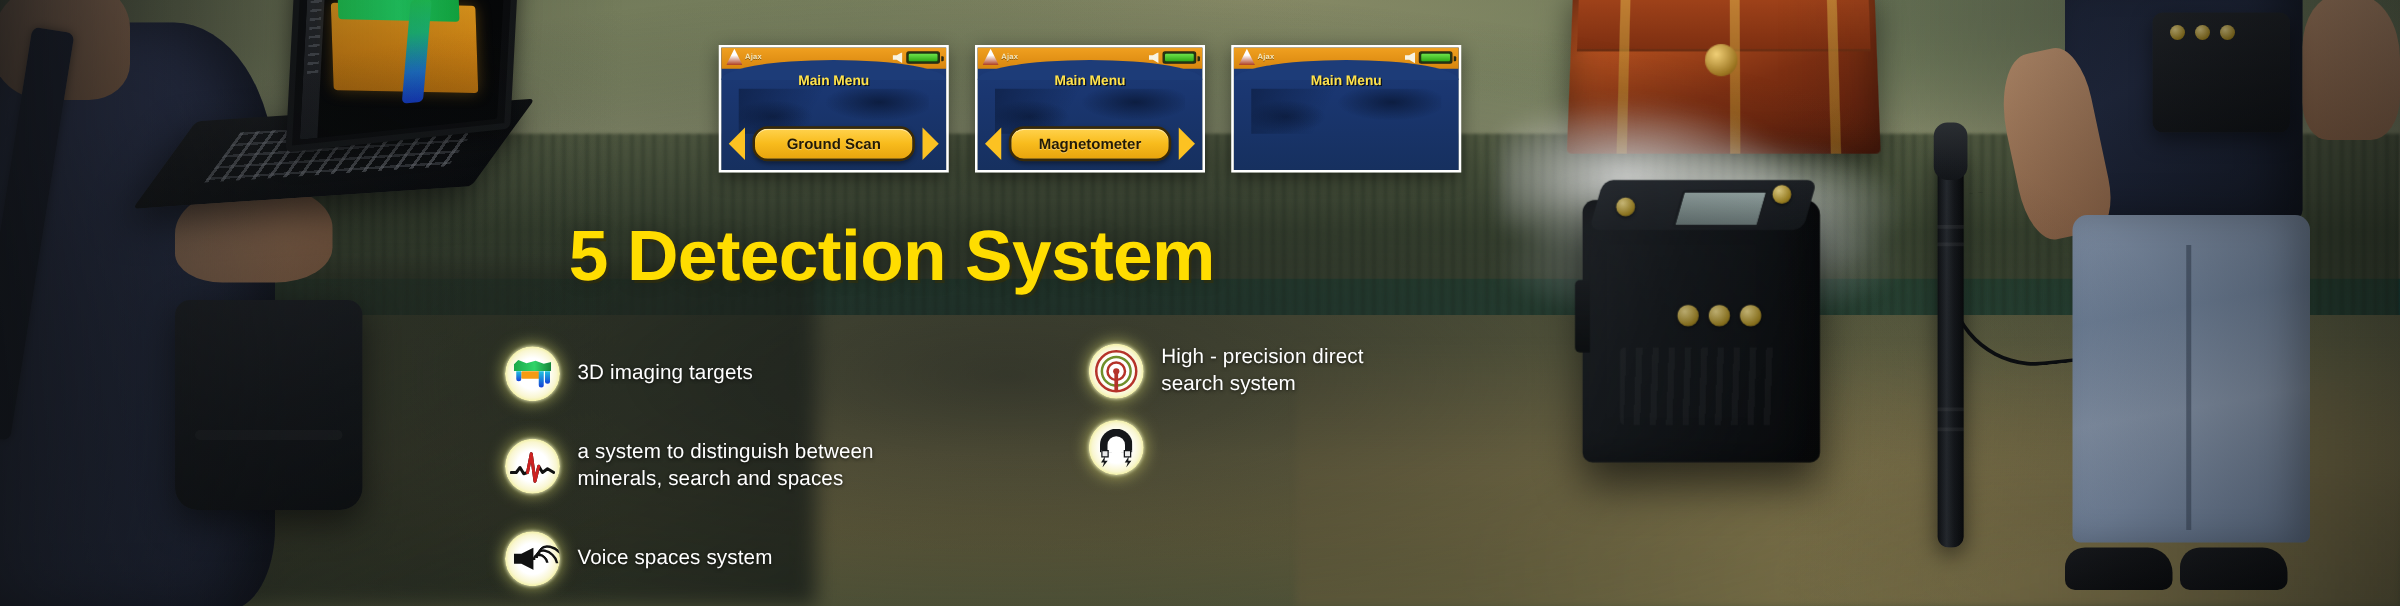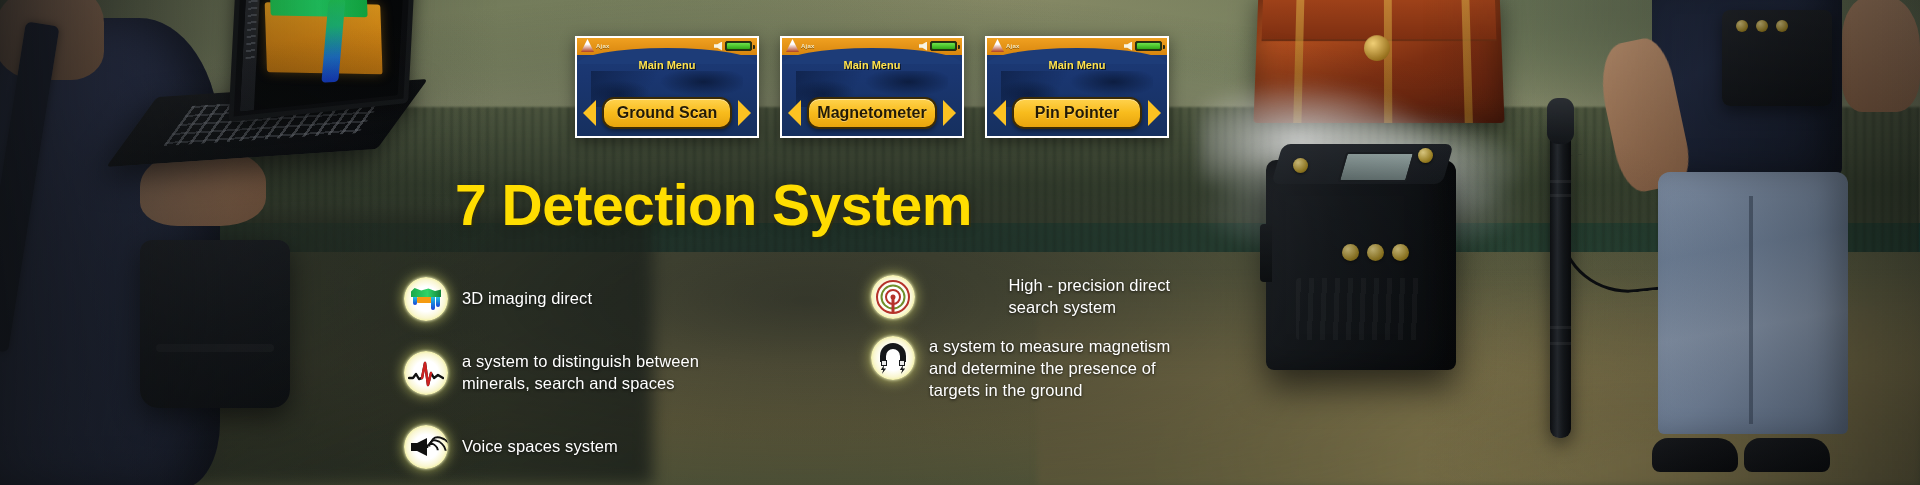--- a/index.html
+++ b/index.html
@@ -366,21 +366,21 @@
   }
   .arrow{
     width:0;height:0;border-top:13px solid transparent;border-bottom:13px solid transparent;
   }
   .arrow-l{border-right:13px solid #fcc222;}
   .arrow-r{border-left:13px solid #fcc222;}
   .sel-btn{
     min-width:118px;padding:5px 4px;text-align:center;
     background:linear-gradient(180deg,#ffd24d 0%,#f8bc1d 48%,#e8a40d 100%);
     border:2px solid #3a2a06;border-radius:12px;
-    font-size:16px;font-weight:bold;color:#231a05;
+    font-size:12px;font-weight:bold;color:#231a05;
     text-shadow:0 1px 0 rgba(255,255,255,.35);
     box-shadow:inset 0 1px 0 rgba(255,255,255,.5),0 2px 4px rgba(0,0,0,.4);
     white-space:nowrap;
   }
 
   
   .headline{
     position:absolute;left:455px;top:172px;
     font-size:57px;font-weight:bold;
     color:#ffdd00;
@@ -591,46 +591,41 @@
         <span class="logo-text">Ajax</span>
       </div>
       <div class="panel-status">
         <span class="vol-icon"></span>
         <span class="batt">
             <i></i>
           </span>
       </div>
       <div class="panel-title">Main Menu</div>
       <div class="panel-art"></div>
-      <div class="panel-ctrl">
-        <span class="arrow arrow-l"></span>
-        <span class="sel-btn">Pin Pointer</span>
-        <span class="arrow arrow-r"></span>
-      </div>
     </div>
   </div>
 
-  <div class="headline">7 Detection System</div>
+  <div class="headline">5 Detection System</div>
 
   <div class="features">
 
     <div class="col c-left">
 
       <div class="feat">
         <span class="ficon">
           <span class="ic-3d">
             <span class="g"></span>
               <span class="o"></span>
             <span class="b3"></span>
               <span class="b1"></span>
               <span class="b2"></span>
           </span>
         </span>
         <span class="ftext">
-          <span>3D imaging direct</span>
+          <span>3D imaging targets</span>
         </span>
       </div>
 
       <div class="feat">
         <span class="ficon">
           <svg class="ic-wave" viewBox="0 0 36 28">
             <polyline points="1,19 5,19 8,15 11,20 14,19 17,4 20,26 23,14 26,19 30,16 35,19" fill="none" stroke="#111111" stroke-width="2.4" stroke-linejoin="round" stroke-linecap="round"></polyline>
             <polyline points="14,19 17,4 20,26 23,14" fill="none" stroke="#cc2222" stroke-width="2.4" stroke-linejoin="round" stroke-linecap="round"></polyline>
           </svg>
         </span>
@@ -676,22 +671,17 @@
       <div class="feat f-mag">
         <span class="ficon">
           <span class="ic-mag">
             <span class="horse"></span>
             <span class="pole pl"></span>
               <span class="pole pr"></span>
             <span class="bolt bl"></span>
               <span class="bolt br"></span>
           </span>
         </span>
-        <span class="ftext">
-          <span>a system to measure magnetism</span>
-          <span>and determine the presence of</span>
-          <span>targets in the ground</span>
-        </span>
       </div>
     </div>
   </div>
 
 </div>
 
 </body></html>

